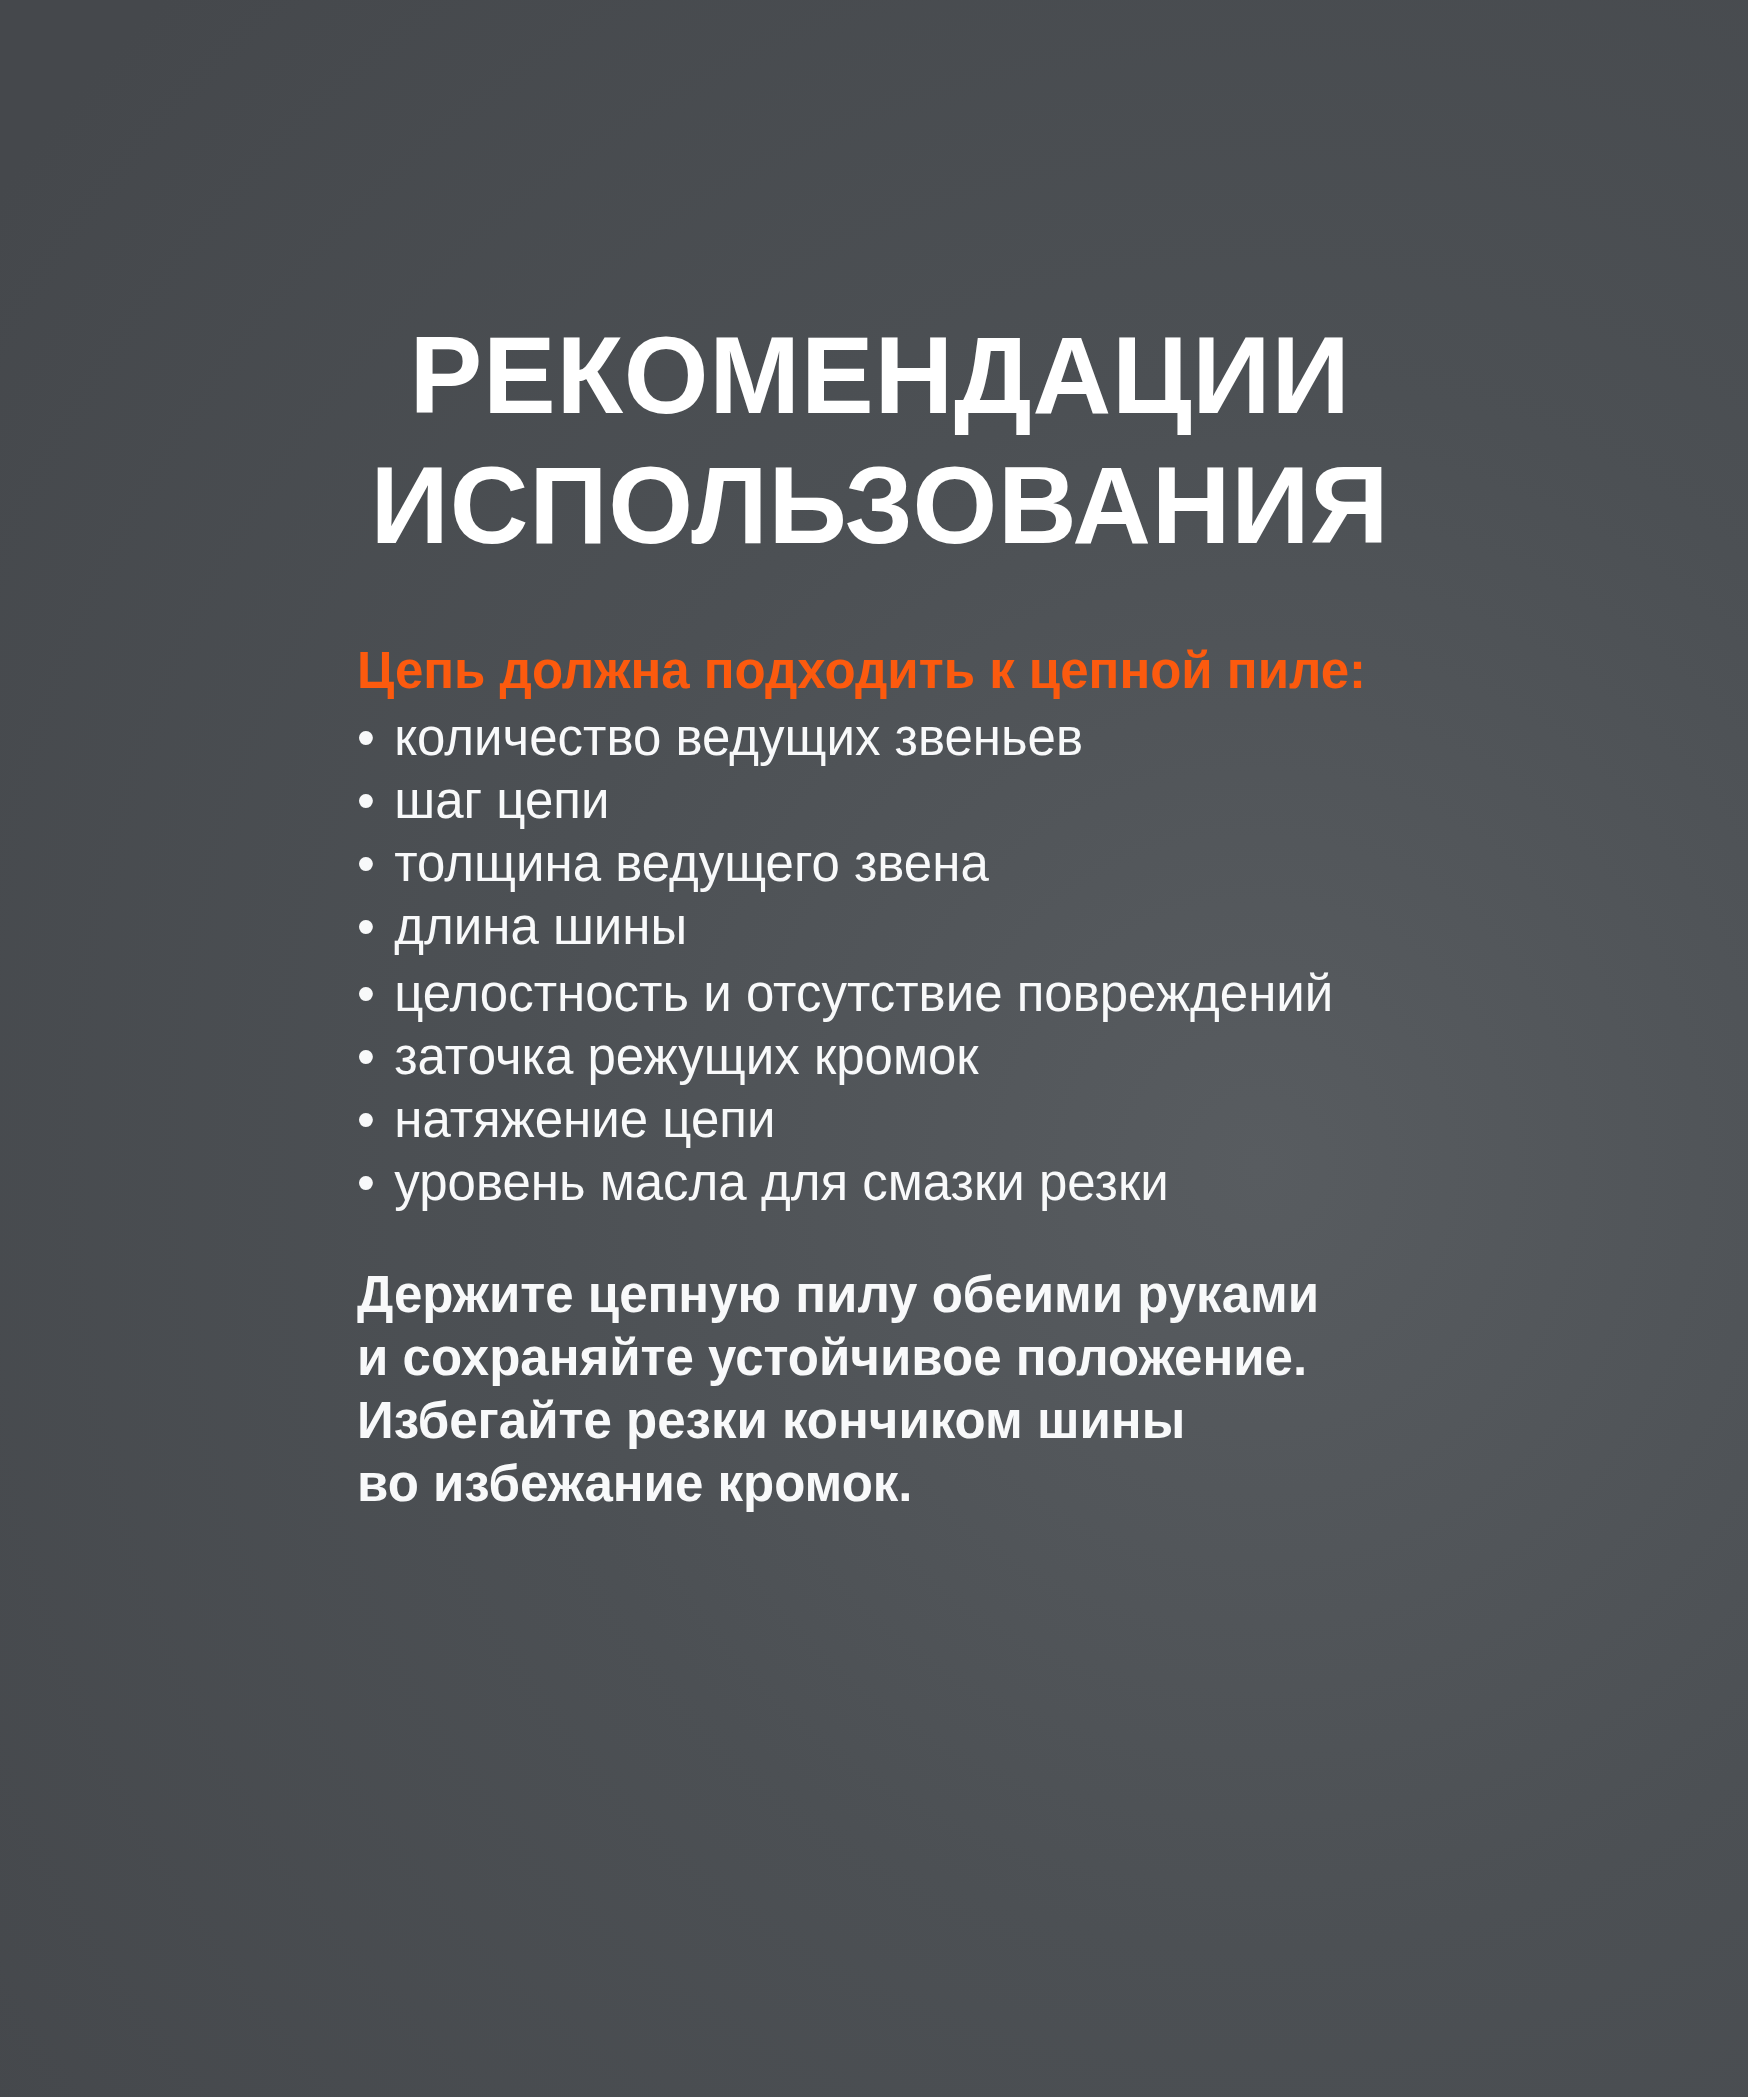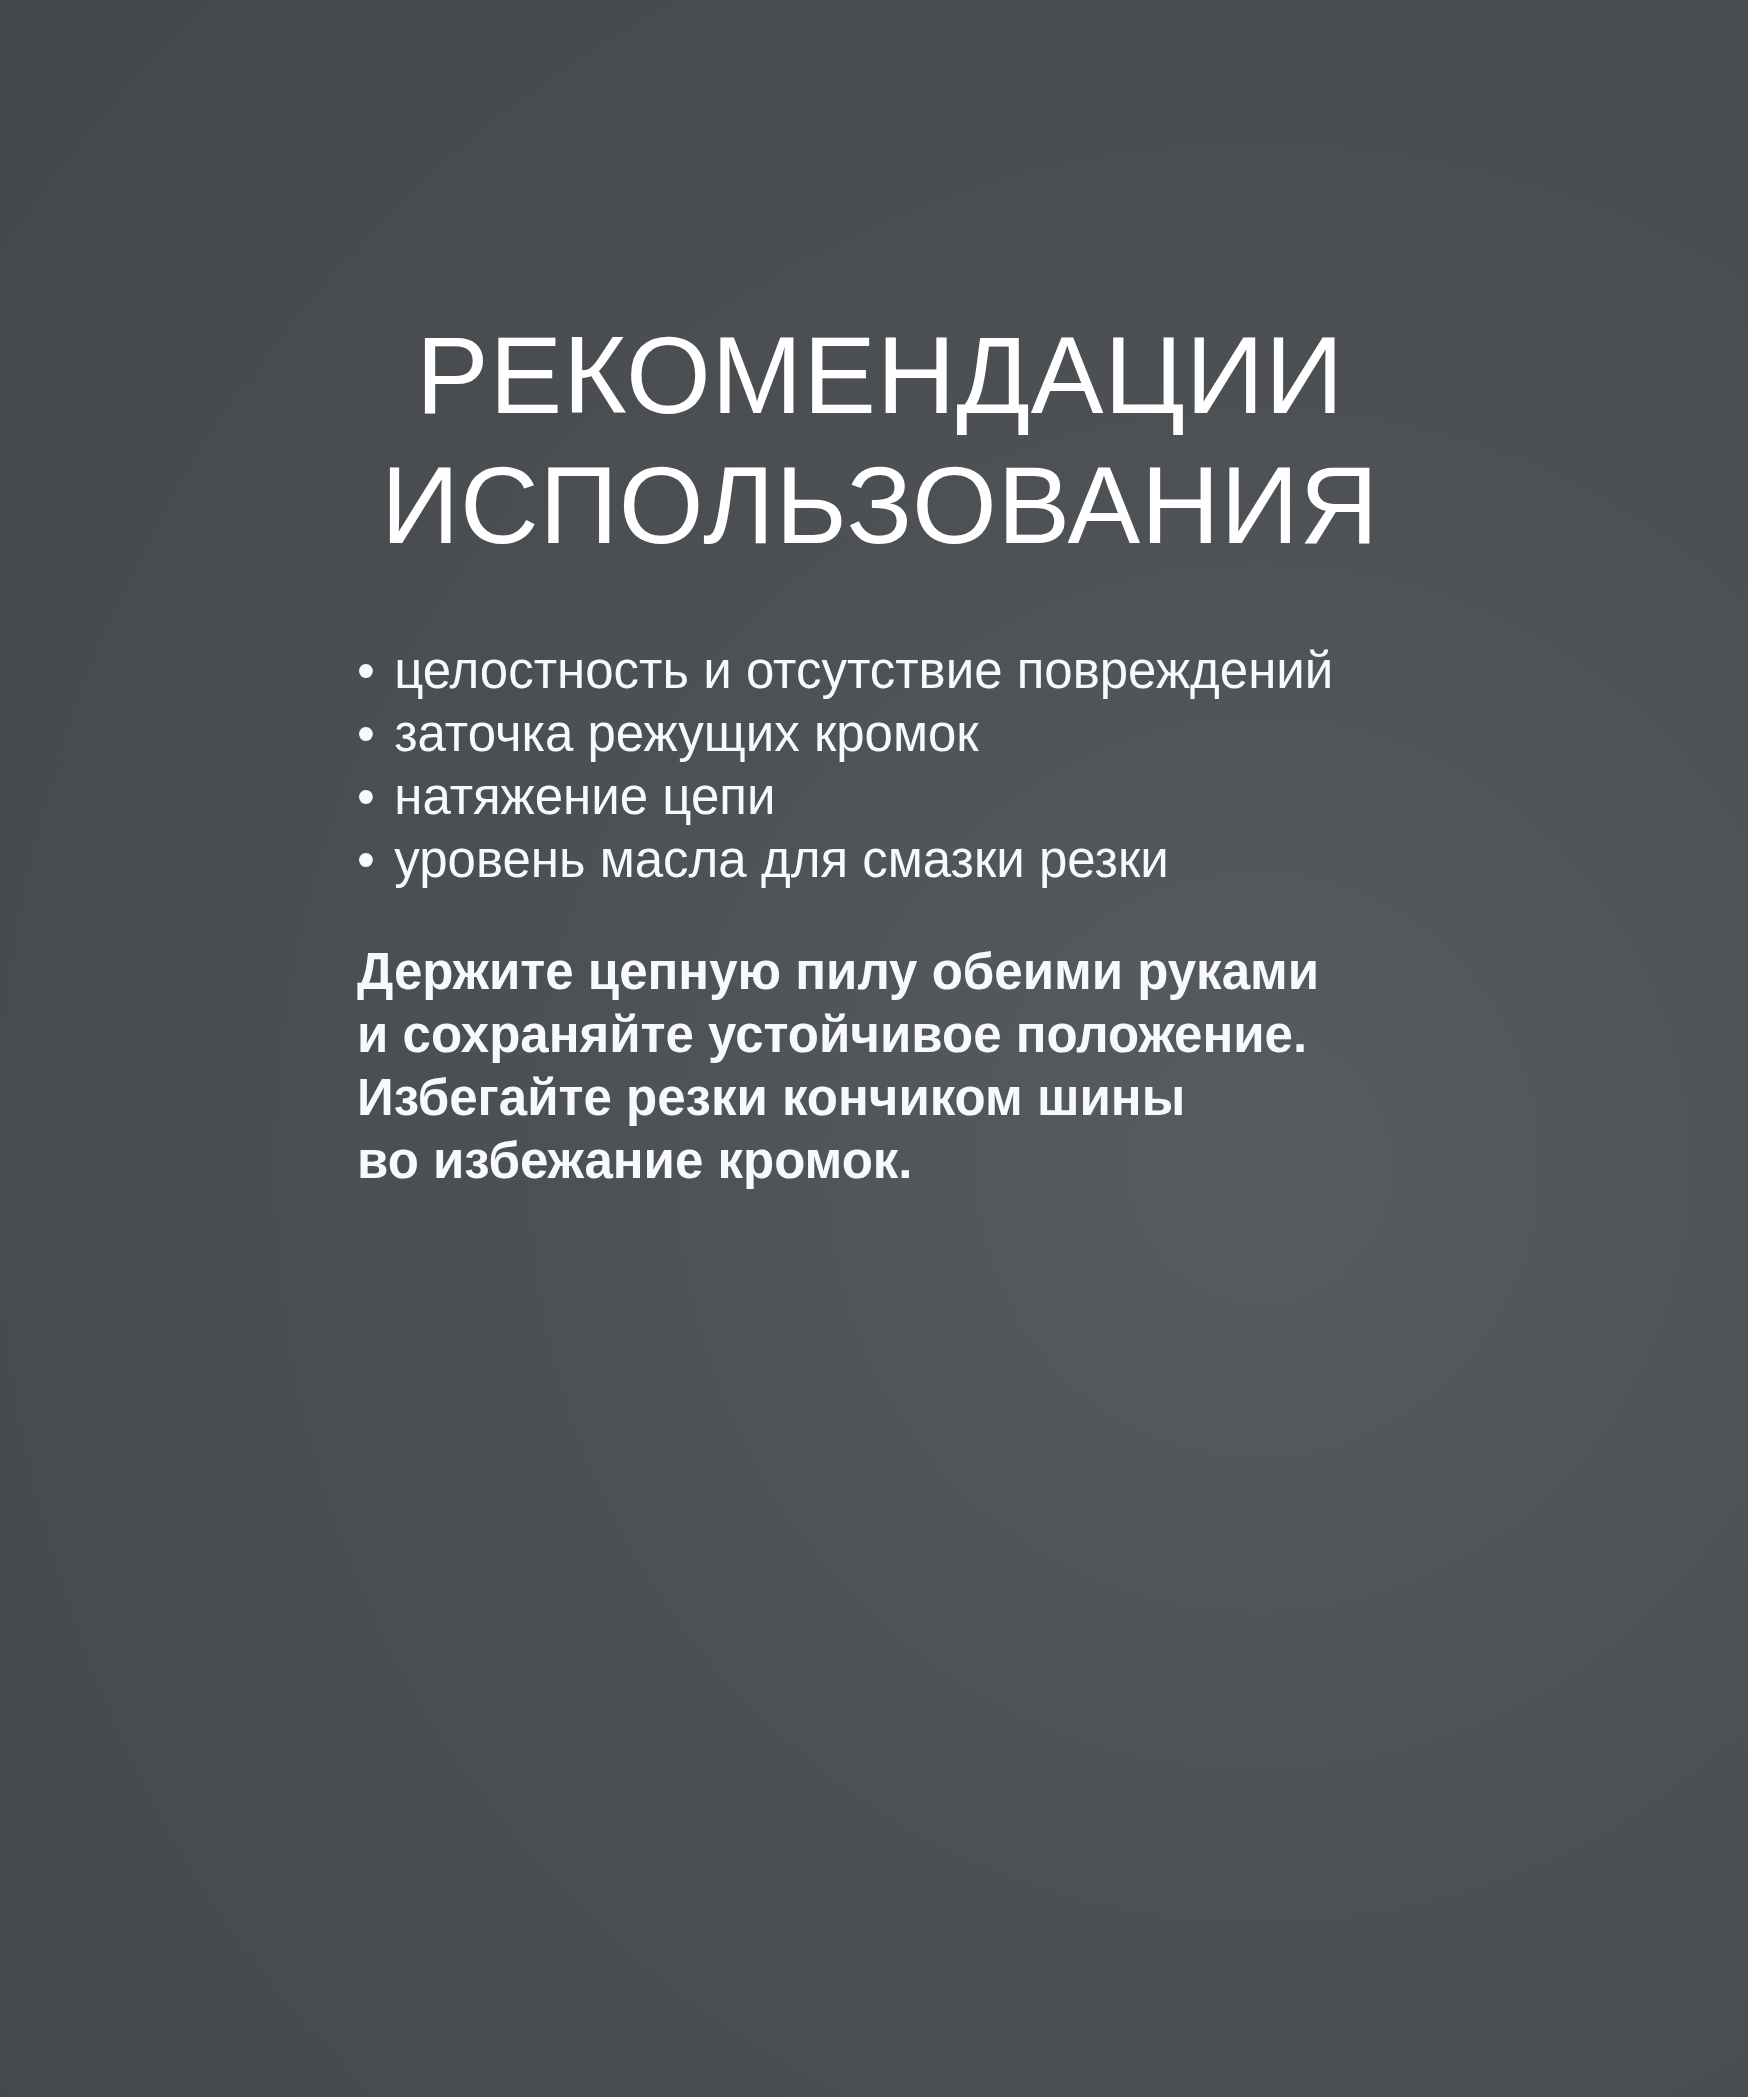--- a/index.html
+++ b/index.html
@@ -15,21 +15,21 @@
     font-family: "Liberation Sans", sans-serif;
     background:
       radial-gradient(90% 70% at 72% 50%, #585c60 0%, #4c5054 48%, #45484c 100%);
     color: #f8f9fa;
   }
   .title {
     margin: 310px 0 69px 12px;
     text-align: center;
     font-size: 109px;
     line-height: 130px;
-    font-weight: 400;
+    font-weight: 700;
     color: #ffffff;
     letter-spacing: 0.8px;
   }
   .title .title-line { display: block; }
   .content {
     padding: 0 273px 0 357px;
   }
   .section-heading {
     margin: 34px 0 4.2px 0;
     font-size: 51px;
@@ -66,20 +66,29 @@
 
 <div class="page">
 
   <h1 class="title">
     <span class="title-line">РЕКОМЕНДАЦИИ</span>
     <span class="title-line">ИСПОЛЬЗОВАНИЯ</span>
   </h1>
 
   <div class="content">
 
+    <div class="section">
+      <h2 class="section-heading">Цепь должна подходить к цепной пиле:</h2>
+      <ul class="bullet-list">
+        <li>количество ведущих звеньев</li>
+        <li>шаг цепи</li>
+        <li>толщина ведущего звена</li>
+        <li>длина шины</li>
+      </ul>
+    </div>
 
     <div class="section">
       <ul class="bullet-list">
         <li>целостность и отсутствие повреждений</li>
         <li>заточка режущих кромок</li>
         <li>натяжение цепи</li>
         <li>уровень масла для смазки резки</li>
       </ul>
     </div>
 

